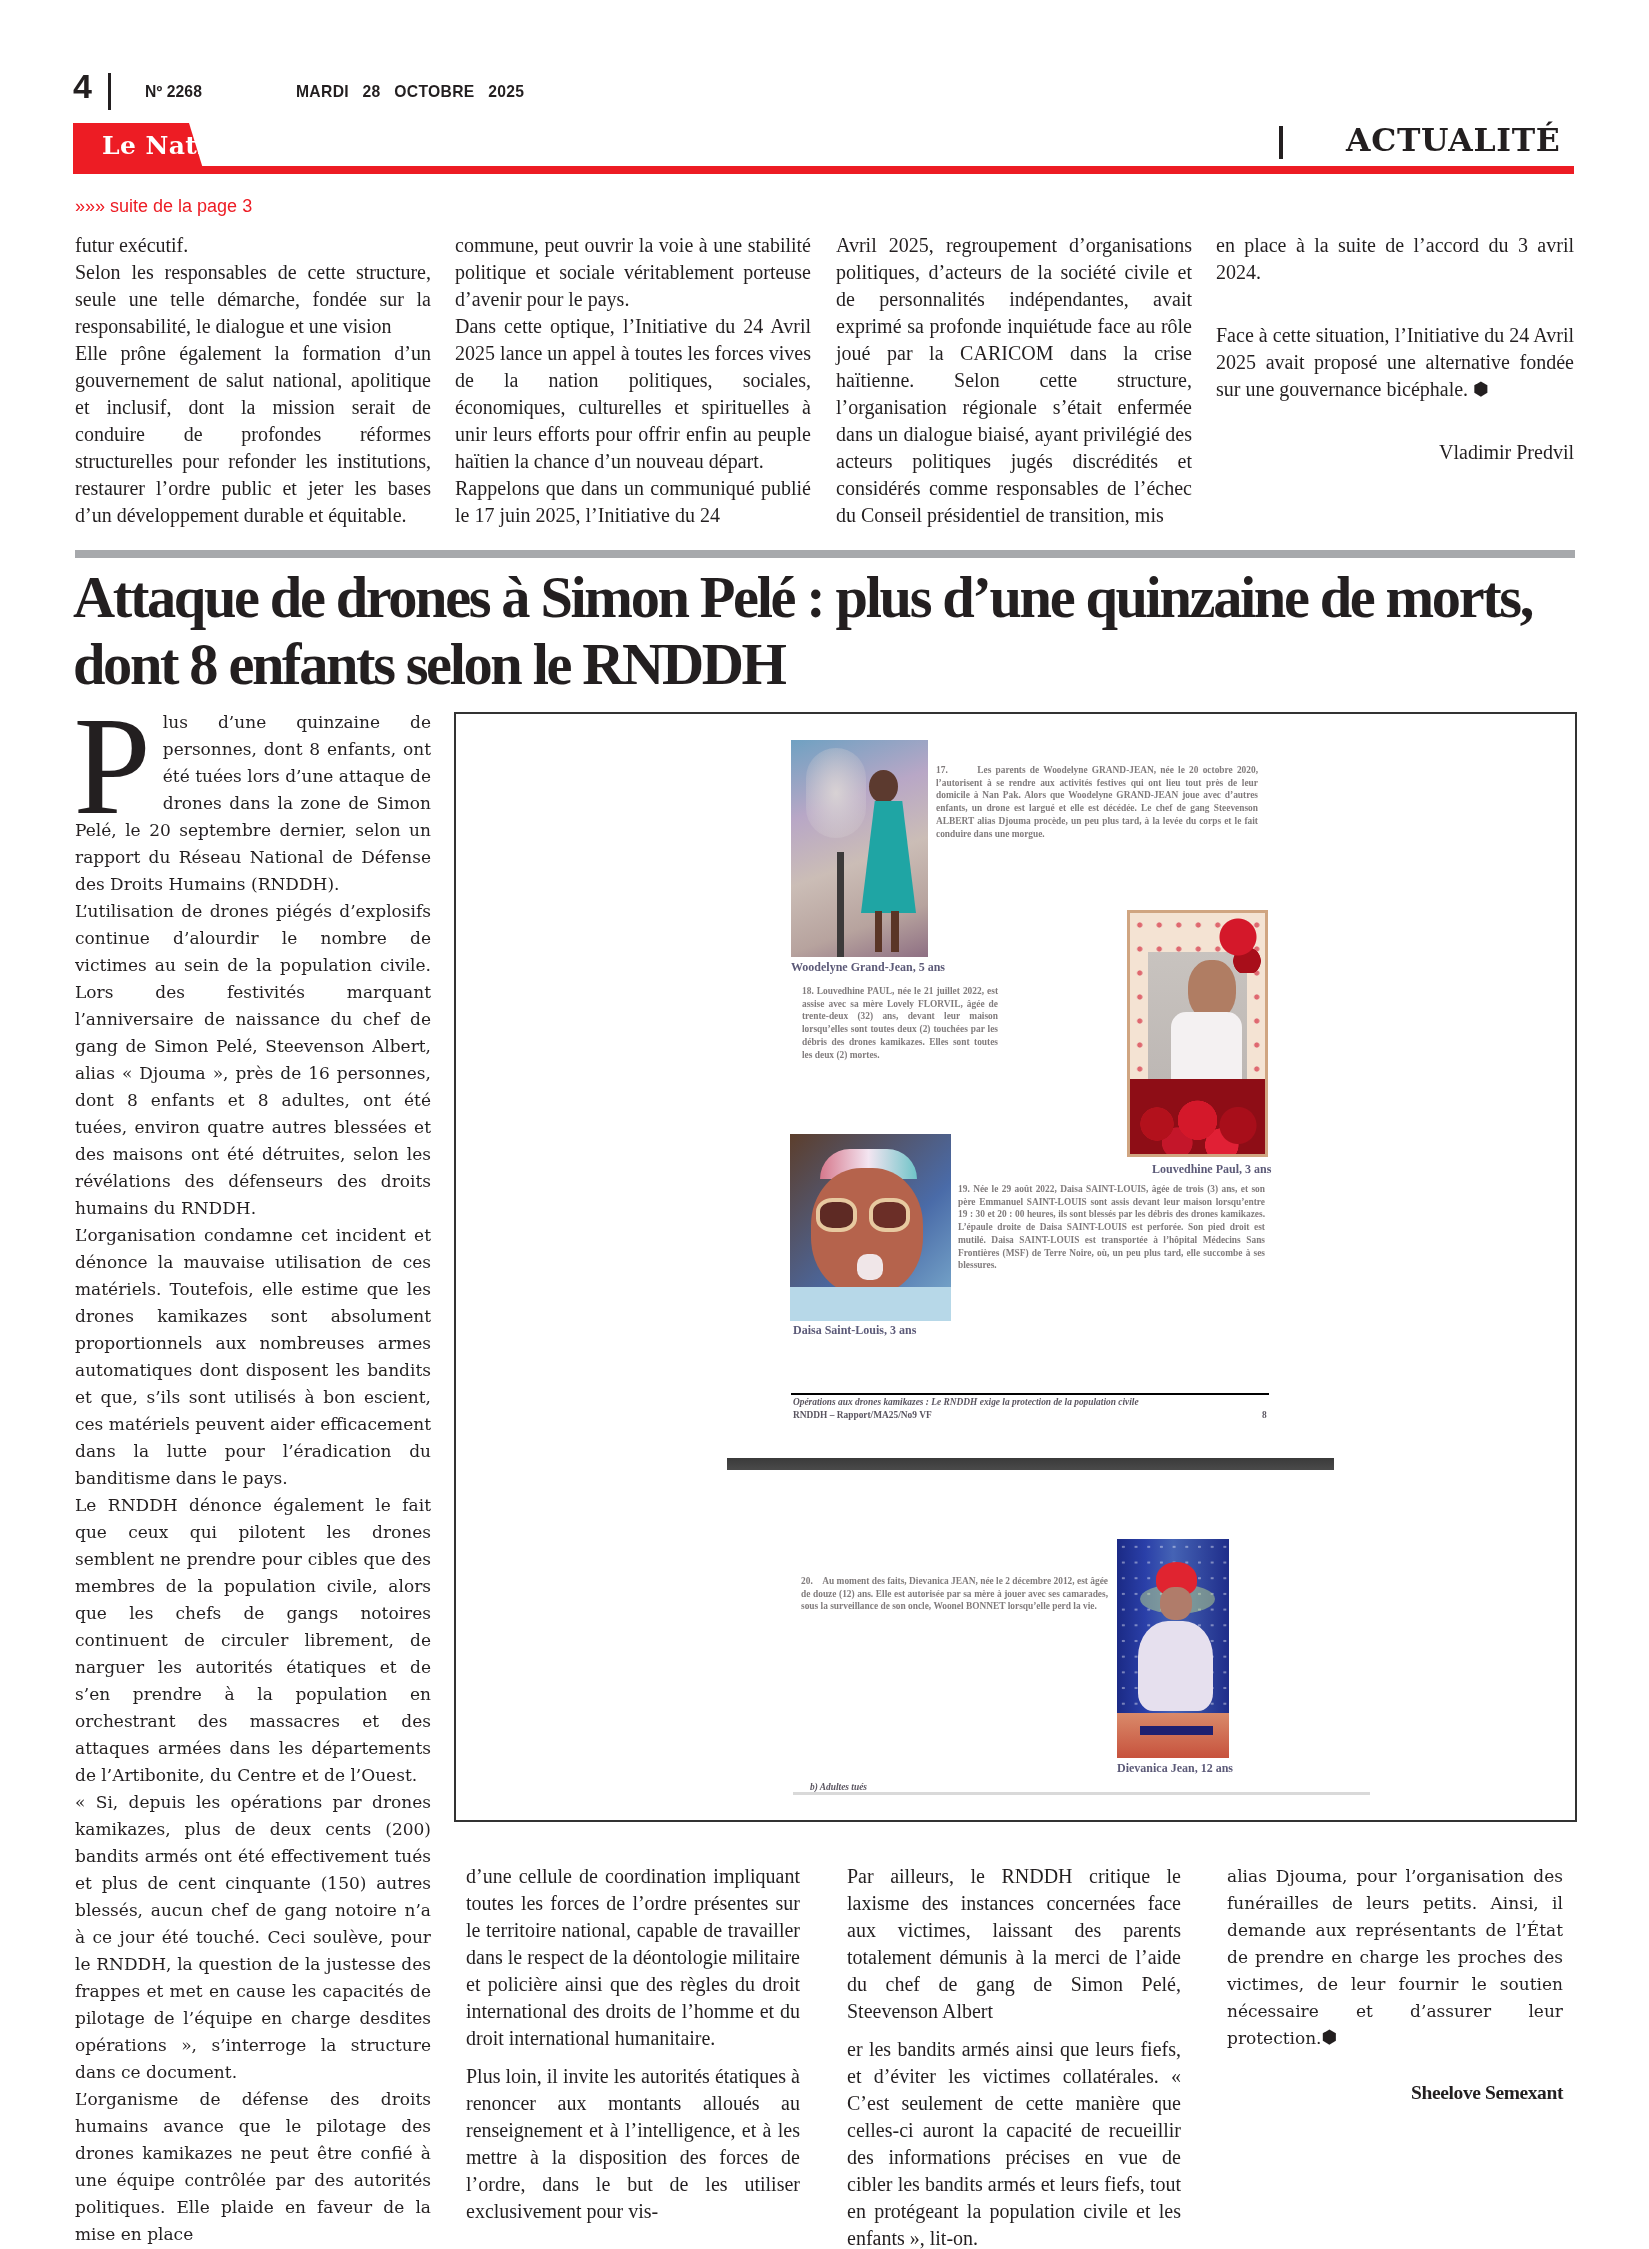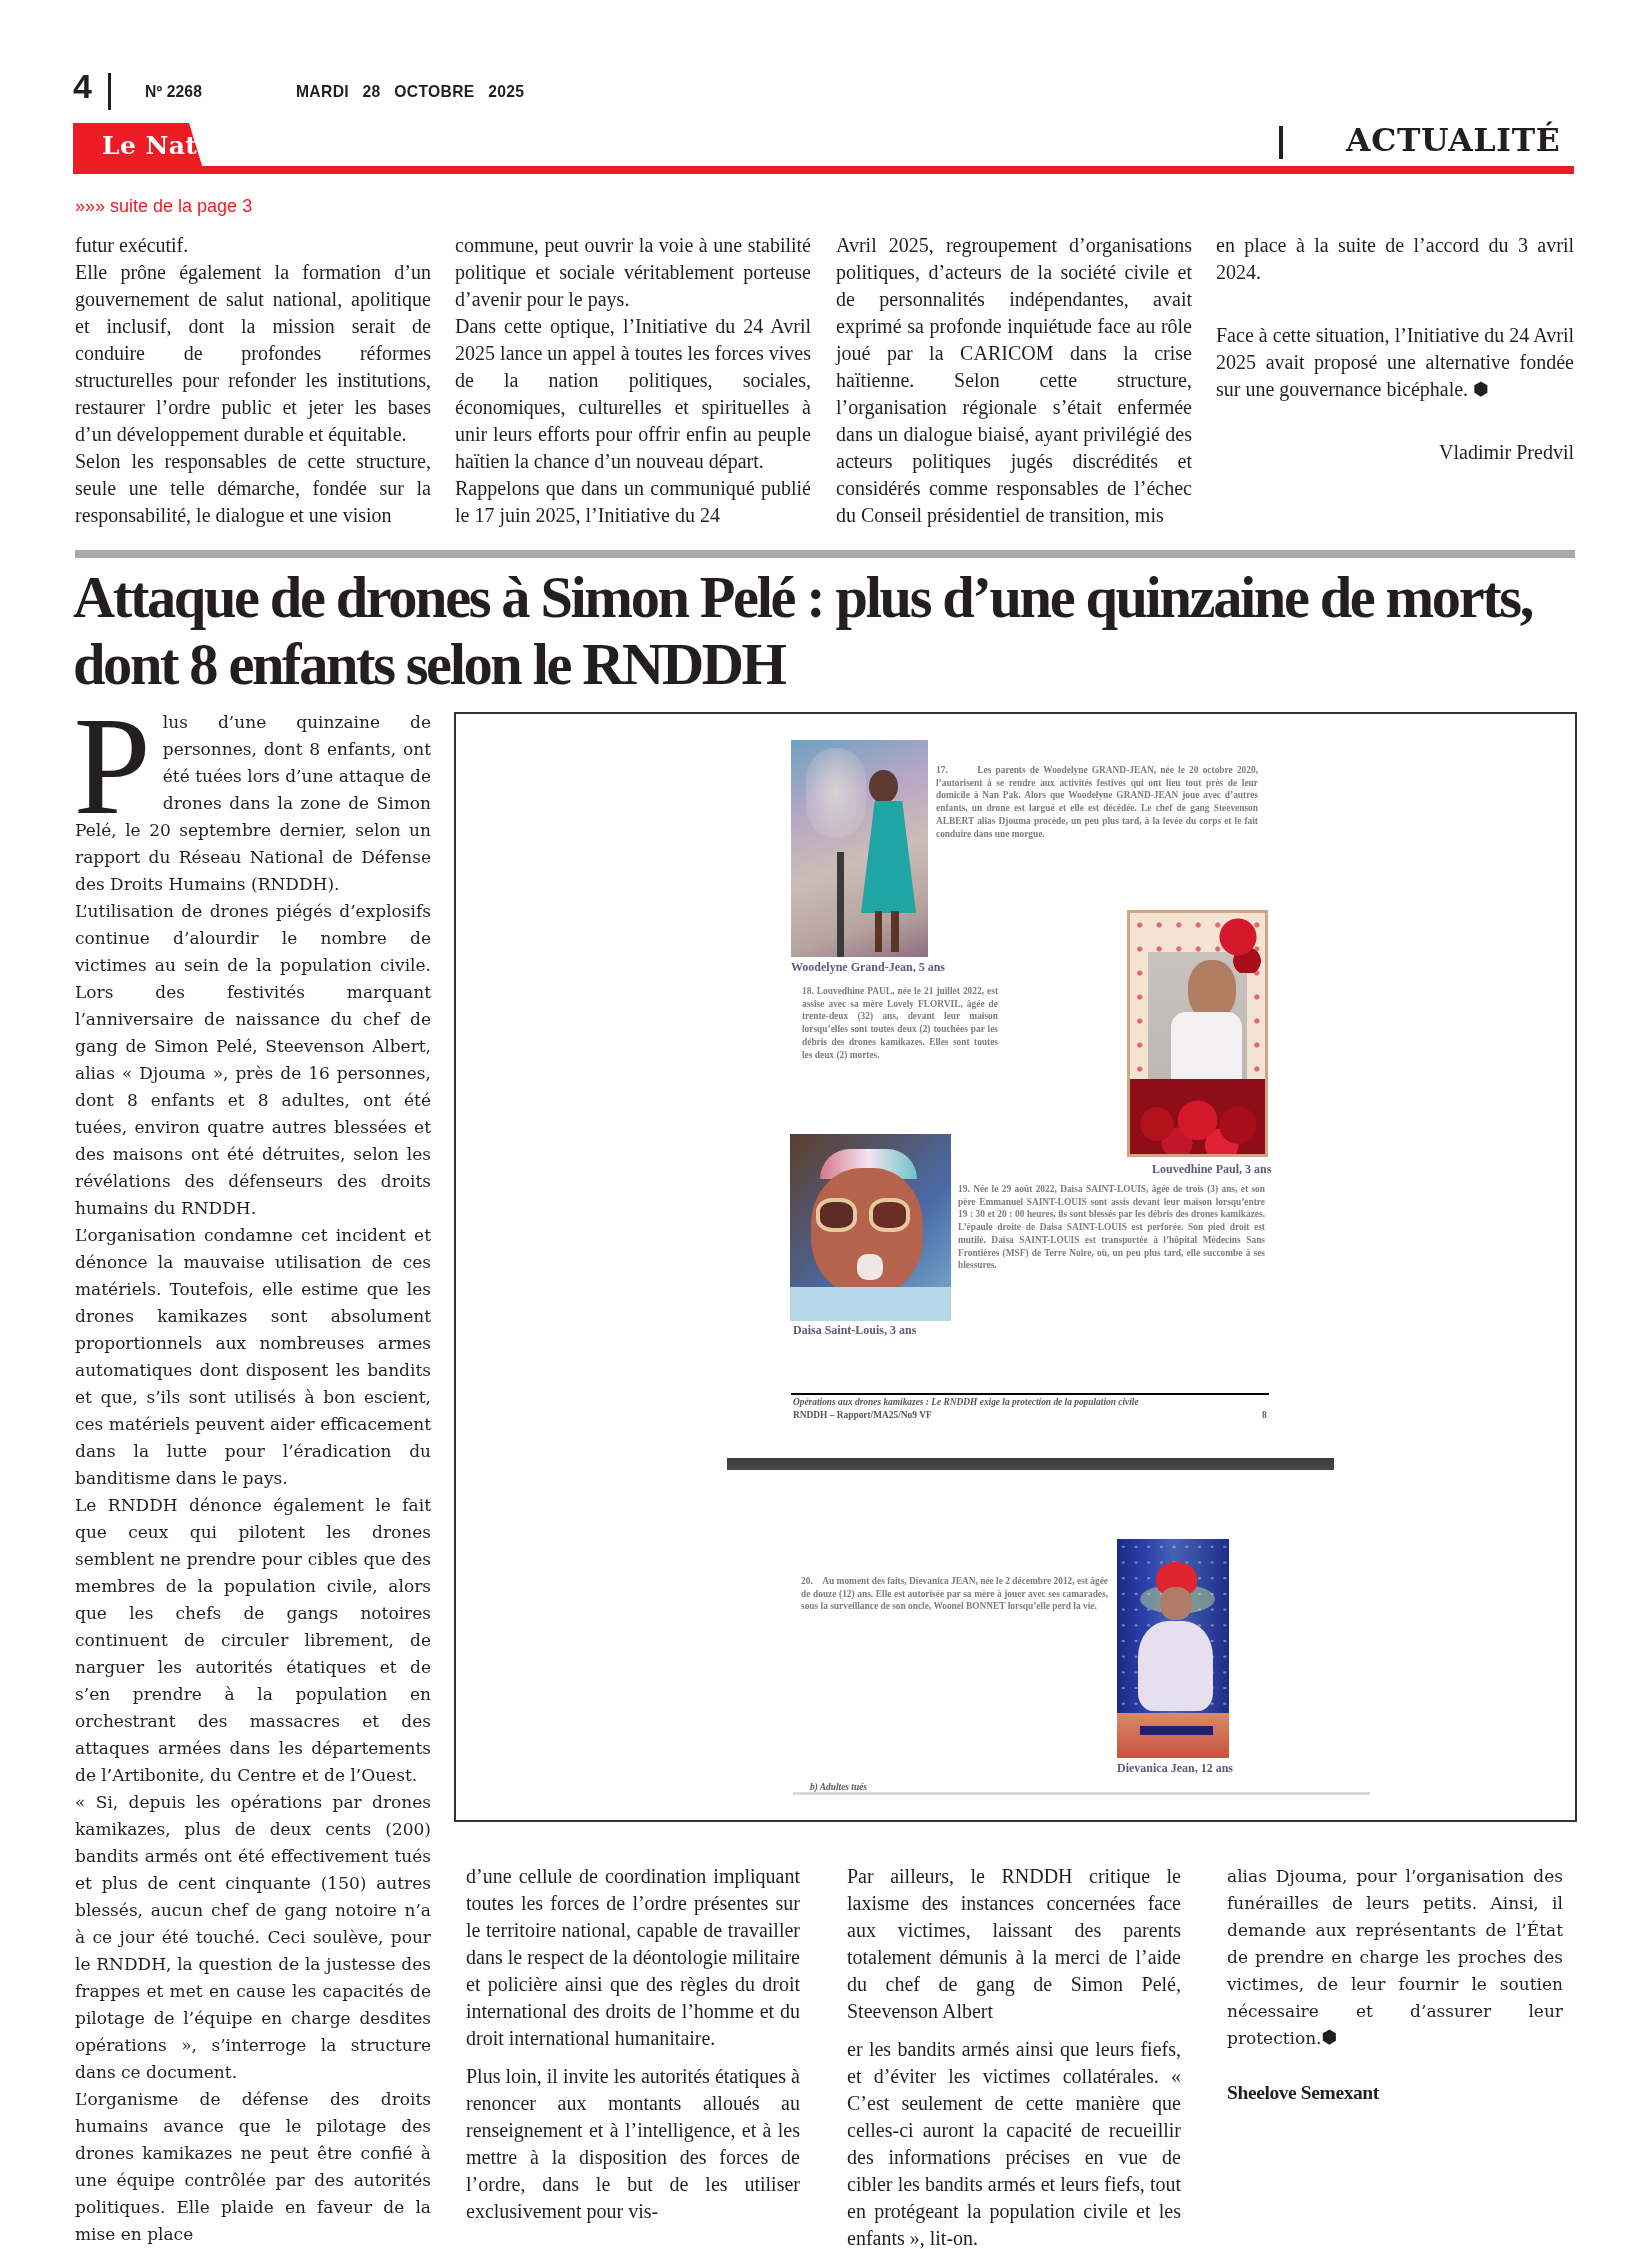--- a/index.html
+++ b/index.html
@@ -37,21 +37,21 @@
 
   
   .lead { position: absolute; left: 75px; top: 709px; width: 356px; font-family: "DejaVu Serif", serif; font-size: 17px; line-height: 27px; text-align: justify; color: #231f20; }
   .lead p { margin: 0; }
   .dropcap { float: left; font-family: "Liberation Serif", serif; font-size: 139px; line-height: 105px; height: 105px; margin: 1.5px 12px 0 -1.5px; padding-top: 3px; }
 
   .art2 { position: absolute; left: 455px; top: 1852px; width: 356px; font-family: "Liberation Serif", serif; font-size: 20px; line-height: 27px; text-align: justify; }
   .art3 { position: absolute; left: 836px; top: 1852px; width: 356px; font-family: "Liberation Serif", serif; font-size: 20px; line-height: 27px; text-align: justify; }
   .art4 { position: absolute; left: 1216px; top: 1852px; width: 358px; font-family: "DejaVu Serif", serif; font-size: 17px; line-height: 27px; text-align: justify; }
   .art2 p, .art3 p, .art4 p { margin: 11px; }
-  .signature { font-family: "Liberation Serif", serif; font-weight: bold; font-size: 19.5px; margin-top: 27px !important; text-align: left; letter-spacing: -0.4px; }
+  .signature { font-family: "Liberation Serif", serif; font-weight: bold; font-size: 19.5px; margin-top: 27px !important; text-align: right; letter-spacing: -0.4px; }
 
   
   .figure { position: absolute; left: 454px; top: 712px; width: 1123px; height: 1110px; border: 2.2px solid #333333; background: #ffffff; }
   .fig-photo { position: absolute; overflow: hidden; }
   .fig-text { position: absolute; font-family: "Liberation Serif", serif; font-size: 9.4px; line-height: 12.7px; color: #6b6566; text-align: justify; font-weight: bold; opacity: 0.85; }
   .fig-caption { position: absolute; font-family: "Liberation Serif", serif; font-size: 12px; font-weight: bold; color: #5c5a78; }
   .fig-rule { position: absolute; background: #000000; }
   .fig-footer { position: absolute; font-family: "Liberation Serif", serif; font-style: italic; font-weight: bold; font-size: 9.4px; color: #5a5560; }
   .fig-footer2 { position: absolute; font-family: "Liberation Serif", serif; font-weight: bold; font-size: 9.4px; color: #5a5560; }
   .fig-pagebreak { position: absolute; left: 271px; top: 744px; width: 607px; height: 12px; background: linear-gradient(#3a3a3a, #4a4a4a); }
@@ -107,22 +107,22 @@
 <div class="brand-tab"></div>
 <div class="brand-line"></div>
 <div class="brand-label">Le National</div>
 <div class="section-bar"></div>
 <div class="section-title">ACTUALITÉ</div>
 
 <div class="continued">»»» suite de la page  3</div>
 
 <div class="col col1">
   <p>futur exécutif.</p>
+  <p>Selon les responsables de cette structure, seule une telle démarche, fondée sur la responsabilité, le dialogue et une vision</p>
   <p>Elle prône également la formation d’un gouvernement de salut national, apolitique et inclusif, dont la mission serait de conduire de profondes réformes structurelles pour refonder les institutions, restaurer l’ordre public et jeter les bases d’un développement durable et équitable.</p>
-  <p>Selon les responsables de cette structure, seule une telle démarche, fondée sur la responsabilité, le dialogue et une vision</p>
 </div>
 <div class="col col2">
   <p>commune, peut ouvrir la voie à une stabilité politique et sociale véritablement porteuse d’avenir pour le pays.</p>
   <p>Dans cette optique, l’Initiative du 24 Avril 2025 lance un appel à toutes les forces vives de la nation  politiques, sociales, économiques, culturelles et spirituelles  à unir leurs efforts pour offrir enfin au peuple haïtien la chance d’un nouveau départ.</p>
   <p>Rappelons que dans un communiqué publié le 17 juin 2025, l’Initiative du 24</p>
 </div>
 <div class="col col3">
   <p>Avril 2025, regroupement d’organisations politiques, d’acteurs de la société civile et de personnalités indépendantes, avait exprimé sa profonde inquiétude face au rôle joué par la CARICOM dans la crise haïtienne. Selon cette structure, l’organisation régionale s’était enfermée dans un dialogue biaisé, ayant privilégié des acteurs politiques jugés discrédités  et considérés comme responsables de l’échec du Conseil présidentiel de transition, mis</p>
 </div>
 <div class="col col4">

